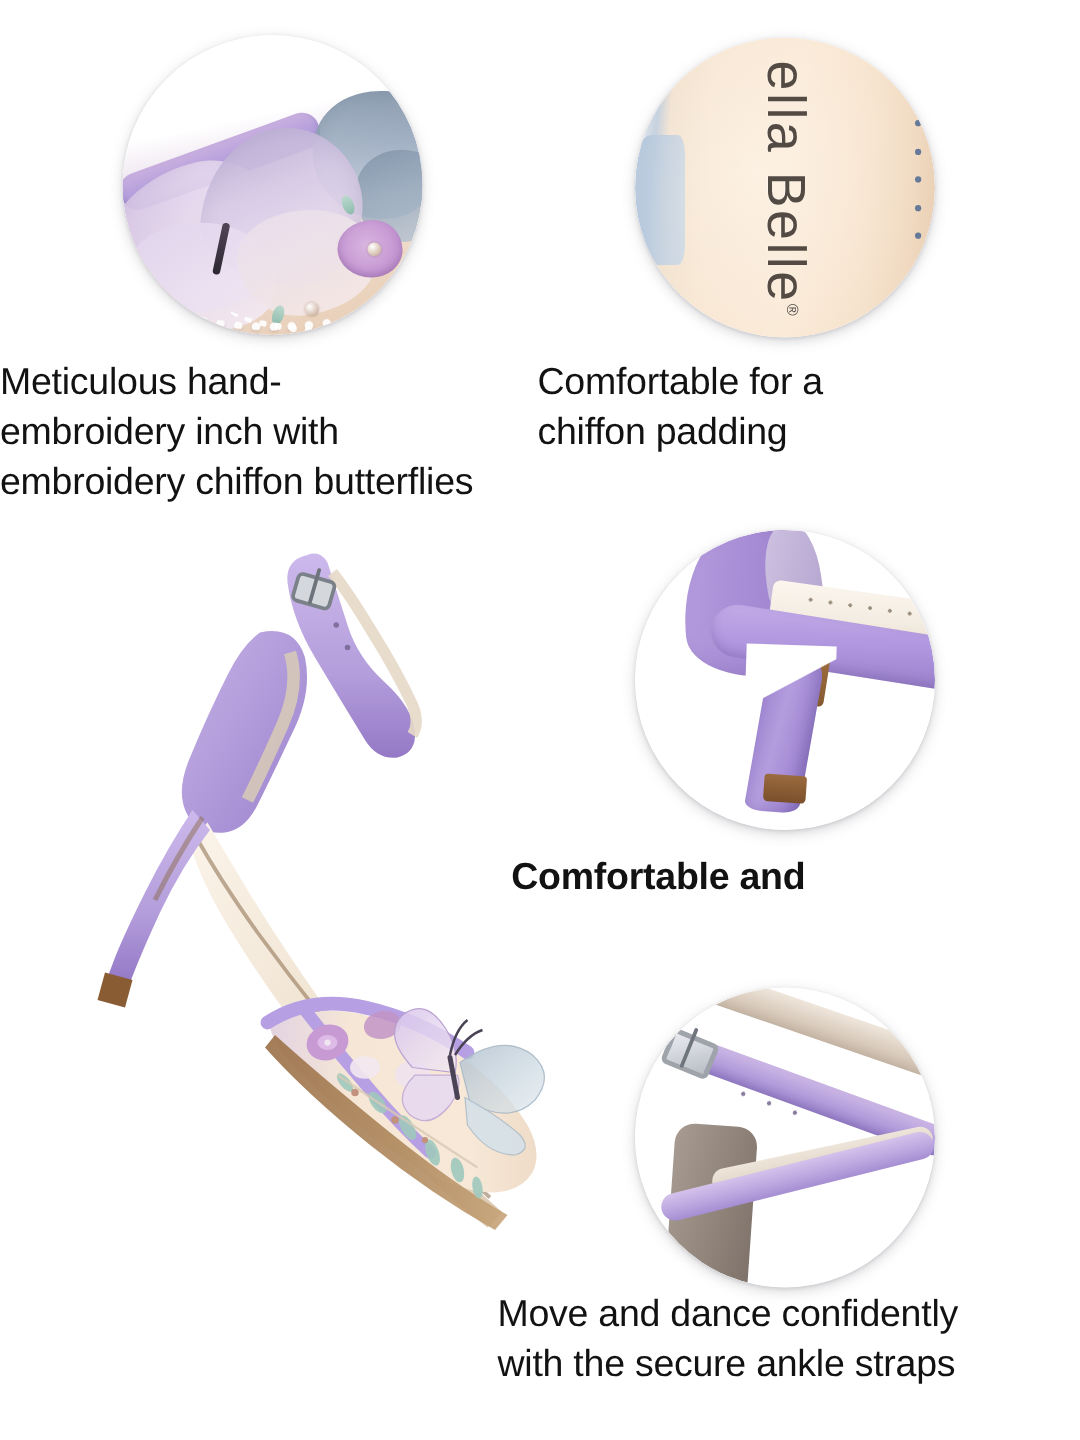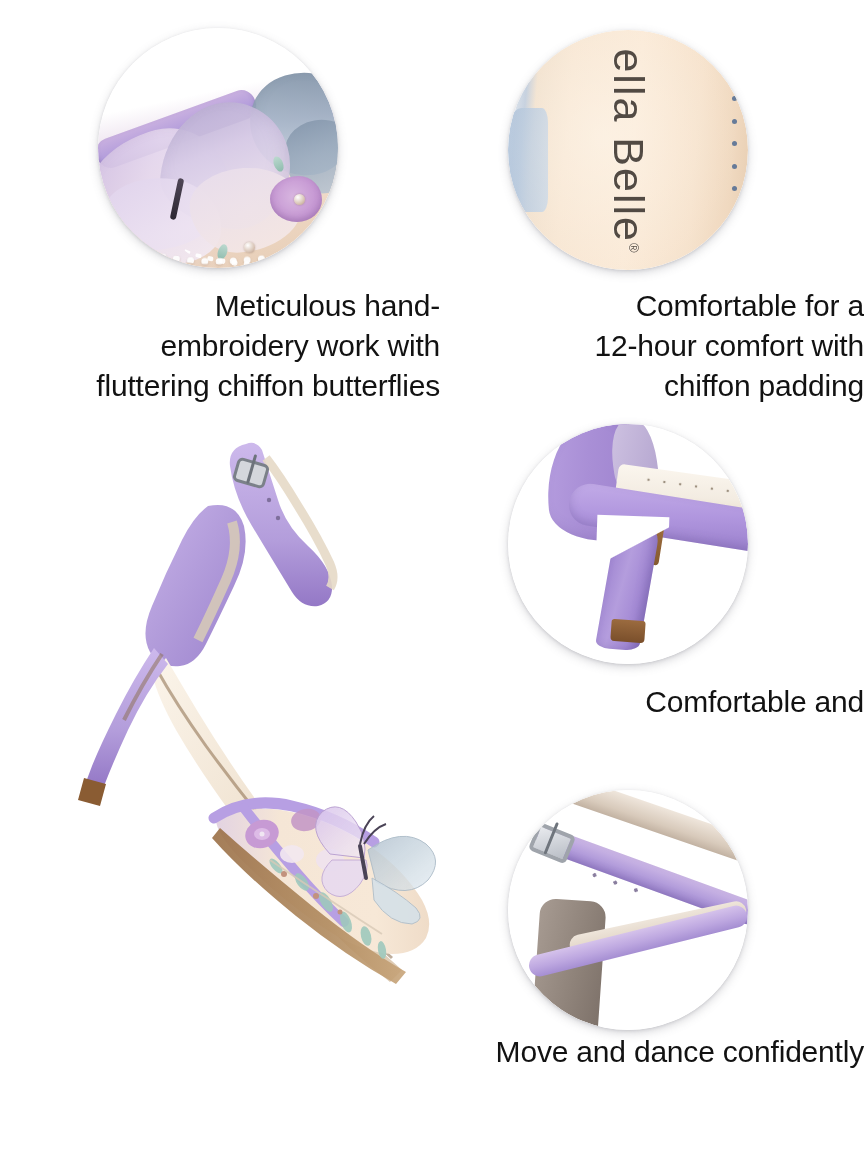--- a/index.html
+++ b/index.html
@@ -296,31 +296,31 @@
     position:absolute; left:74px; top:88px; width:74px; height:12px;
     transform: rotate(20deg);
     background-image: radial-gradient(circle, #6b5d86 1.6px, transparent 1.8px);
     background-size: 22px 12px;
     opacity:.8;
   }
 
   
   .caption {
     position: absolute;
-    text-align: right;
+    text-align: left;
     color: #121212;
     font-family: "Liberation Sans", sans-serif;
     font-weight: 400;
     font-size: 30px;
     line-height: 1.33;
     letter-spacing: -0.2px;
   }
   #caption-embroidery { left: 0px;   top: 286px;  width: 440px; }
   #caption-padding    { left: 430px; top: 286px;  width: 434px; }
-  #caption-heels      { left: 430px; top: 682px;  width: 434px; }
+  #caption-heels      { left: 409px; top: 682px;  width: 434px; font-weight: bold; }
   #caption-straps     { left: 398px; top: 1032px; width: 466px; font-size: 30px; }
   .caption .ln { display: block; white-space: nowrap; }
 
   
   #hero-shoe {
     position: absolute;
     left: 30px; top: 430px;
     width: 420px; height: 580px;
   }
   #hero-shoe svg { display:block; width:100%; height:100%; }
@@ -507,31 +507,31 @@
         <path d="M342 448 Q368 462 386 478 Q396 490 382 494 Q360 494 344 470 Z" fill="#d5e1e9" stroke="#adbcc8" stroke-width="1" opacity=".88"></path>
         <path d="M330 416 L336 448" stroke="#4a4356" stroke-width="4" stroke-linecap="round"></path>
         <path d="M330 414 Q334 394 344 386" stroke="#4a4356" stroke-width="2" fill="none"></path>
         <path d="M334 414 Q344 398 356 394" stroke="#4a4356" stroke-width="2" fill="none"></path>
       </g>
     </svg>
   </div>
 
   <div class="caption" id="caption-embroidery">
     <span class="ln">Meticulous hand-</span>
-    <span class="ln">embroidery work with</span>
-    <span class="ln">fluttering chiffon butterflies</span>
+    <span class="ln">embroidery inch with</span>
+    <span class="ln">embroidery chiffon butterflies</span>
   </div>
 
   <div class="caption" id="caption-padding">
     <span class="ln">Comfortable for a</span>
-    <span class="ln">12-hour comfort with</span>
     <span class="ln">chiffon padding</span>
   </div>
 
   <div class="caption" id="caption-heels">
     <span class="ln">Comfortable and</span>
   </div>
 
   <div class="caption" id="caption-straps">
     <span class="ln">Move and dance confidently</span>
+    <span class="ln">with the secure ankle straps</span>
   </div>
 
 </div>
 
 </body></html>

